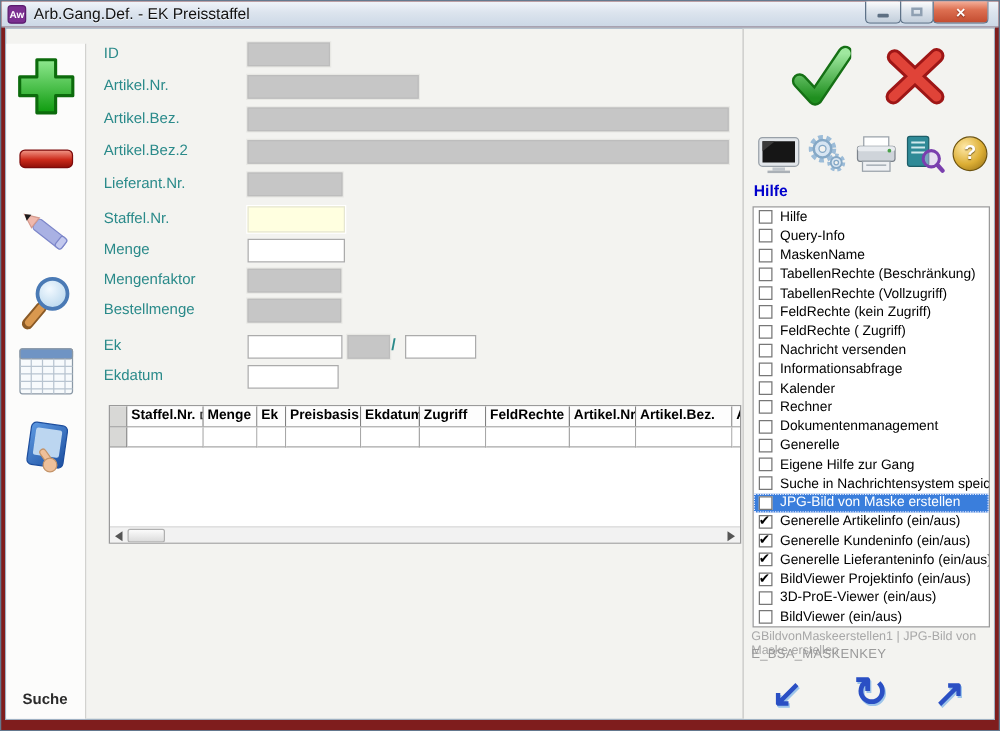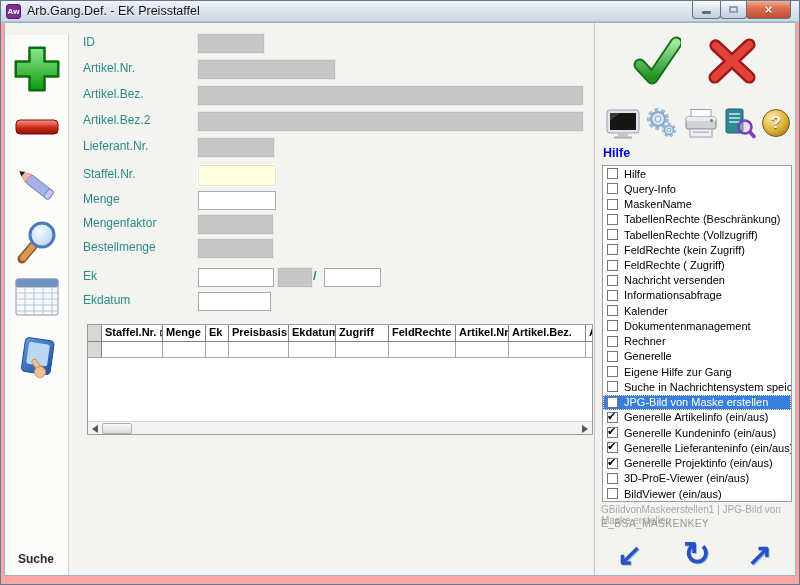--- a/index.html
+++ b/index.html
@@ -1,17 +1,17 @@
 <!DOCTYPE html>
 <html><head>
 <meta charset="utf-8">
 <style>
   html,body{margin:0;padding:0;background:#fff;font-family:"Liberation Sans",sans-serif;}
   *{box-sizing:border-box;}
-  .window{position:relative;width:800px;height:585px;border:1px solid #64788e;background:#fca5a5;overflow:hidden;}
+  .window{position:relative;width:800px;height:585px;border:1px solid #64788e;background:#7f1d1d;overflow:hidden;}
   
   .titlebar{position:absolute;left:0;top:0;right:0;height:21px;
     background:linear-gradient(#f0f4fa,#dce4ee 45%,#ccd8e6);border-bottom:1px solid #aebfd2;}
   .appicon{position:absolute;left:5px;top:3px;width:15px;height:15px;background:#7b2f90;border:1px solid #5a1c6e;
     border-radius:3px;color:#fff;font-size:8px;font-weight:bold;text-align:center;line-height:13px;}
   .apptitle{position:absolute;left:26px;top:3px;font-size:12.5px;color:#111;text-shadow:0 1px 0 rgba(255,255,255,.8);}
   .wbtns{position:absolute;right:8px;top:0;display:flex;}
   .wbtn{height:18px;border:1px solid #5e7288;border-top:none;background:linear-gradient(#fdfdfd,#dde4ec 45%,#c2cedb);
     border-radius:0 0 4px 4px;margin-left:-1px;display:flex;align-items:center;justify-content:center;}
   .wbtn.min{width:29px;} .wbtn.max{width:27px;} 
@@ -349,25 +349,25 @@
         <div class="opt">
             <span class="cb"></span>
             <span>Informationsabfrage</span>
           </div>
         <div class="opt">
             <span class="cb"></span>
             <span>Kalender</span>
           </div>
         <div class="opt">
             <span class="cb"></span>
+            <span>Rechner</span>
+          </div>
+        <div class="opt">
+            <span class="cb"></span>
             <span>Dokumentenmanagement</span>
-          </div>
-        <div class="opt">
-            <span class="cb"></span>
-            <span>Rechner</span>
           </div>
         <div class="opt">
             <span class="cb"></span>
             <span>Generelle</span>
           </div>
         <div class="opt">
             <span class="cb"></span>
             <span>Eigene Hilfe zur Gang</span>
           </div>
         <div class="opt">
@@ -393,21 +393,21 @@
         <div class="opt">
             <span class="cb">
               <i>✔</i>
             </span>
             <span>Generelle Lieferanteninfo (ein/aus)</span>
           </div>
         <div class="opt">
             <span class="cb">
               <i>✔</i>
             </span>
-            <span>Generelle Projektinfo (ein/aus)</span>
+            <span>BildViewer Projektinfo (ein/aus)</span>
           </div>
         <div class="opt">
             <span class="cb"></span>
             <span>3D-ProE-Viewer (ein/aus)</span>
           </div>
         <div class="opt">
             <span class="cb"></span>
             <span>BildViewer (ein/aus)</span>
           </div>
       </div>

